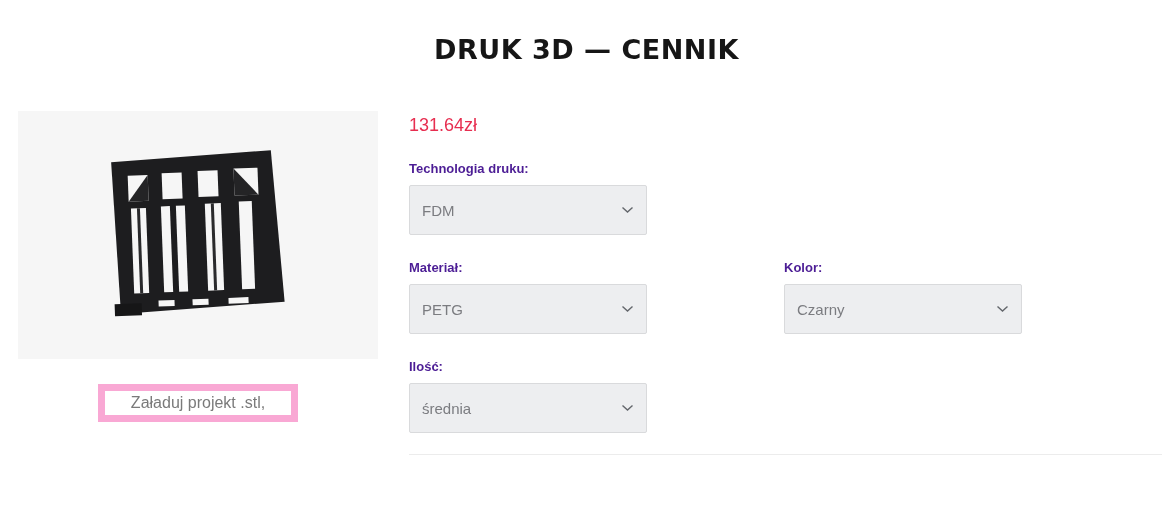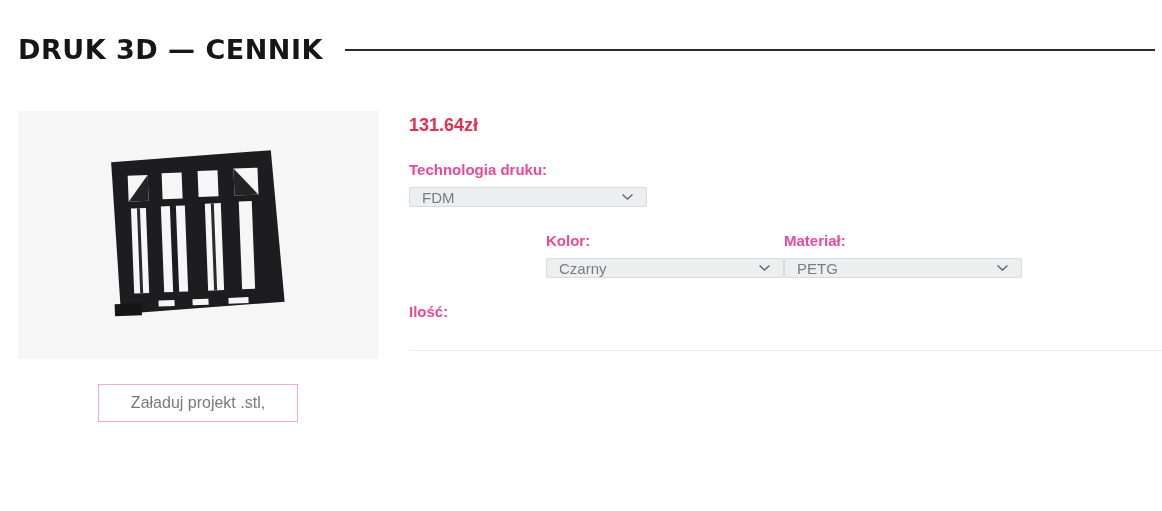--- a/index.html
+++ b/index.html
@@ -7,20 +7,21 @@
     margin: 0; padding: 0;
     width: 1162px; height: 511px;
     background: #ffffff;
     font-family: "Liberation Sans", sans-serif;
     overflow: hidden;
   }
   
   .header {
     display: flex; align-items: center;
     padding: 34px 7px 0 18px;
+    flex-direction: column;
   }
   .page-title {
     margin: 0;
     font-family: "DejaVu Sans", sans-serif;
     font-size: 27px;
     font-weight: 700;
     letter-spacing: 0.5px;
     color: #161616;
     white-space: nowrap;
   }
@@ -39,50 +40,50 @@
   .left-col { width: 360px; flex: none; }
   .preview-panel {
     width: 360px; height: 248px;
     background: #f6f6f6;
     display: flex; align-items: center; justify-content: center;
   }
   .upload-row { display: flex; justify-content: center; margin-top: 25px; }
   .upload-btn {
     width: 200px; height: 38px;
     background: #ffffff;
-    border: 1px solid #f9a8d4;
+    border: 7px solid #f9a8d4;
     color: #7a7a7a;
     font-size: 16px;
     display: flex; align-items: center; justify-content: center;
     cursor: pointer;
   }
   
   .right-col {
     flex: 1;
     margin-left: 19px;
     padding-left: 12px;
     display: flex; flex-direction: column;
   }
   .price {
     color: #e72e50;
     font-size: 18px;
-    font-weight: 700;
+    font-weight: 400;
     margin-top: 4px;
   }
   .form-group { margin-top: 25px; }
   .form-row { display: flex; }
   .form-row .form-group.col2 { margin-left: 137px; }
   .field-label {
-    font-size: 15px;
+    font-size: 13px;
     font-weight: 700;
-    color: #ec4899;
+    color: #4c1d95;
     margin-bottom: 9px;
   }
   .select {
-    width: 238px; height: 20px;
+    width: 238px; height: 50px;
     background: #edeef0;
     border: 1px solid #d9dadc;
     border-radius: 2px;
     padding: 0 12px;
     display: flex; align-items: center; justify-content: space-between;
     color: #7b7c80;
     font-size: 15px;
     cursor: default;
     gap: 16px;
   }
@@ -179,45 +180,53 @@
         <span>FDM</span>
         <span class="chev">
           <svg width="13" height="8" viewBox="0 0 13 8">
               <path d="M1.5 1.5 L6.5 6 L11.5 1.5" fill="none" stroke="#63666b" stroke-width="1.4"></path>
             </svg>
         </span>
       </div>
     </div>
 
     <div class="form-row">
+      <div class="form-group">
+        <div class="field-label">Materiał:</div>
+        <div class="select">
+          <span>PETG</span>
+          <span class="chev">
+            <svg width="13" height="8" viewBox="0 0 13 8">
+                <path d="M1.5 1.5 L6.5 6 L11.5 1.5" fill="none" stroke="#63666b" stroke-width="1.4"></path>
+              </svg>
+          </span>
+        </div>
+      </div>
       <div class="form-group col2">
         <div class="field-label">Kolor:</div>
         <div class="select">
           <span>Czarny</span>
           <span class="chev">
             <svg width="13" height="8" viewBox="0 0 13 8">
                 <path d="M1.5 1.5 L6.5 6 L11.5 1.5" fill="none" stroke="#63666b" stroke-width="1.4"></path>
               </svg>
           </span>
         </div>
       </div>
-      <div class="form-group">
-        <div class="field-label">Materiał:</div>
-        <div class="select">
-          <span>PETG</span>
-          <span class="chev">
-            <svg width="13" height="8" viewBox="0 0 13 8">
-                <path d="M1.5 1.5 L6.5 6 L11.5 1.5" fill="none" stroke="#63666b" stroke-width="1.4"></path>
-              </svg>
-          </span>
-        </div>
-      </div>
     </div>
 
     <div class="form-group">
       <div class="field-label">Ilość:</div>
+      <div class="select">
+        <span>średnia</span>
+        <span class="chev">
+          <svg width="13" height="8" viewBox="0 0 13 8">
+              <path d="M1.5 1.5 L6.5 6 L11.5 1.5" fill="none" stroke="#63666b" stroke-width="1.4"></path>
+            </svg>
+        </span>
+      </div>
     </div>
 
 
     <div class="divider"></div>
 
   </div>
 </div>
 
 </body></html>

